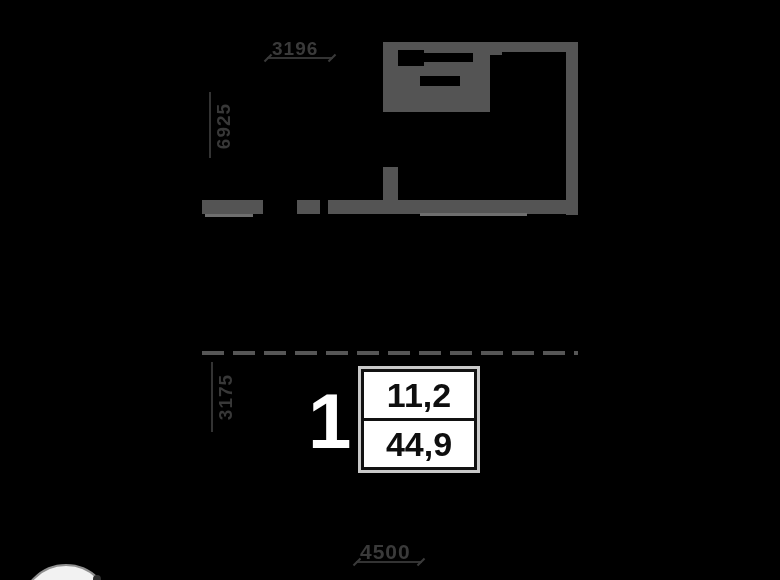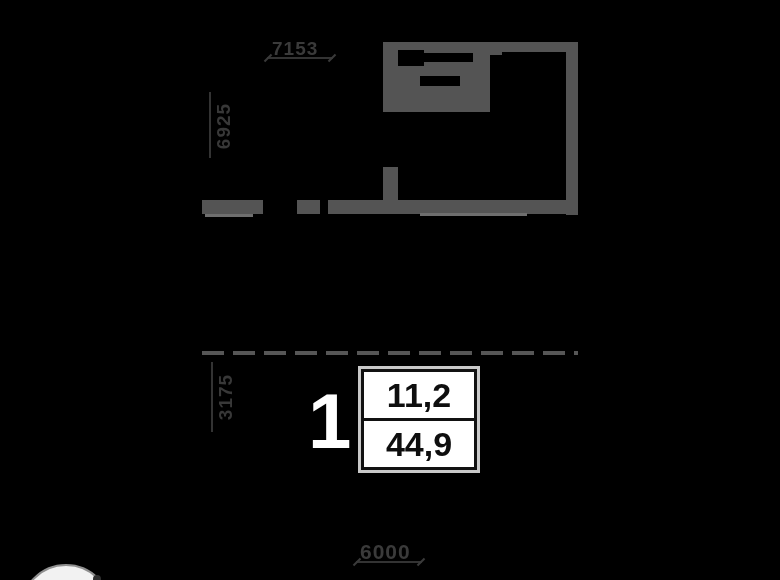--- a/index.html
+++ b/index.html
@@ -79,36 +79,36 @@
 
   <div class="cutout" style="left:398px;top:50px;width:26px;height:16px;"></div>
   <div class="cutout" style="left:424px;top:53px;width:49px;height:9px;"></div>
   <div class="cutout" style="left:420px;top:76px;width:40px;height:10px;"></div>
   <div class="cutout" style="left:502px;top:52px;width:64px;height:3px;"></div>
 
   <div class="sill" style="left:205px;top:214px;width:48px;height:3px;"></div>
   <div class="sill" style="left:420px;top:213px;width:107px;height:3px;"></div>
 </div>
 
-<div class="dim-text" style="left:272px;top:39px;">7153</div>
+<div class="dim-text" style="left:272px;top:39px;">3196</div>
 <div class="dim-line" style="left:267px;top:57px;width:66px;height:2px;"></div>
 <div class="tick" style="left:263px;top:57px;"></div>
 <div class="tick" style="left:327px;top:57px;"></div>
 
 <div class="dim-line" style="left:209px;top:92px;width:2px;height:66px;"></div>
 <div class="vdim" style="left:212px;top:92px;width:24px;height:68px;">
   <span>6925</span>
 </div>
 
 <div class="dim-line" style="left:211px;top:362px;width:2px;height:70px;"></div>
 <div class="vdim" style="left:214px;top:364px;width:24px;height:66px;">
   <span>3175</span>
 </div>
 
-<div class="dim-text" style="left:360px;top:541px;font-size:21px;">6000</div>
+<div class="dim-text" style="left:360px;top:541px;font-size:21px;">4500</div>
 <div class="dim-line" style="left:356px;top:561px;width:66px;height:2px;"></div>
 <div class="tick" style="left:352px;top:561px;"></div>
 <div class="tick" style="left:416px;top:561px;"></div>
 
 <div class="dashed"></div>
 
 <div class="unit-number">1</div>
 
 <div class="info-box">
   <div class="info-box-table">

